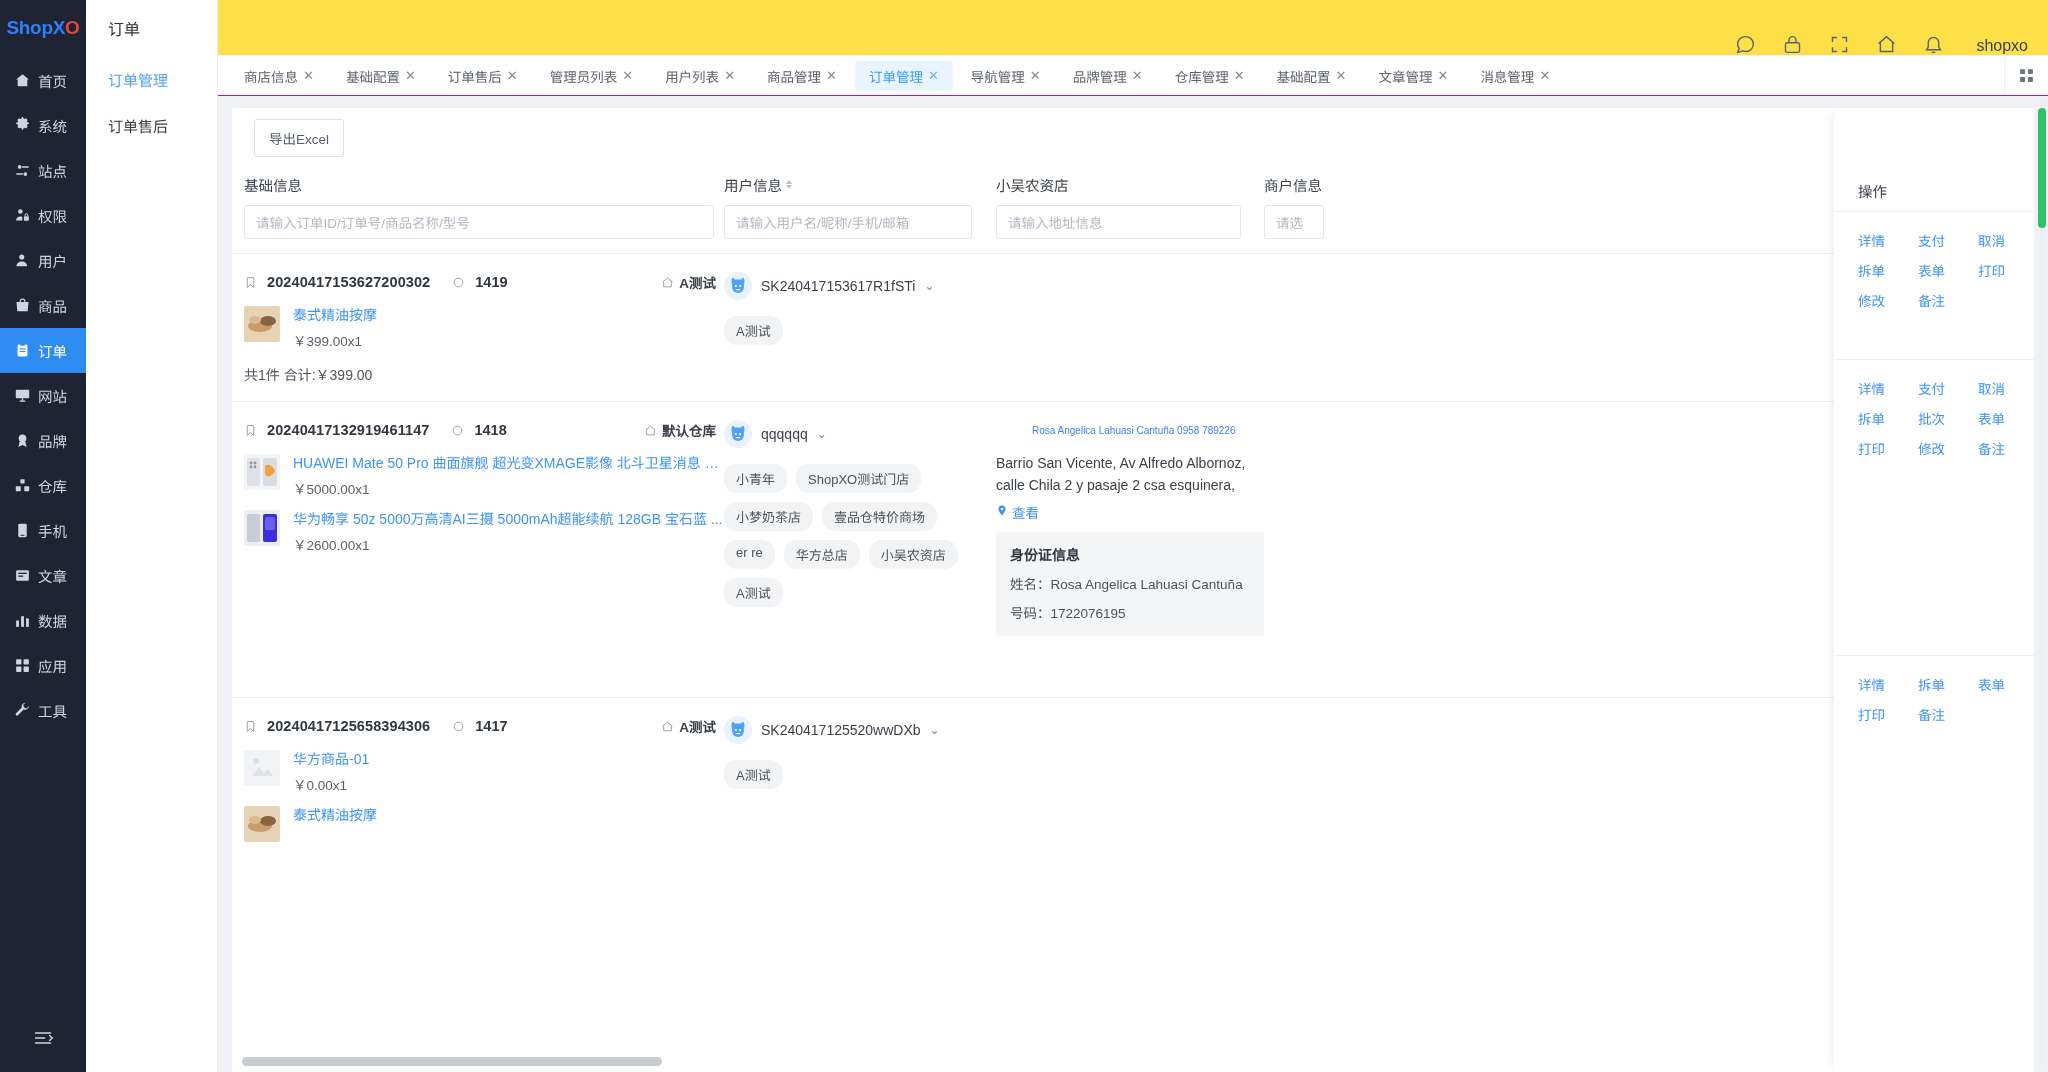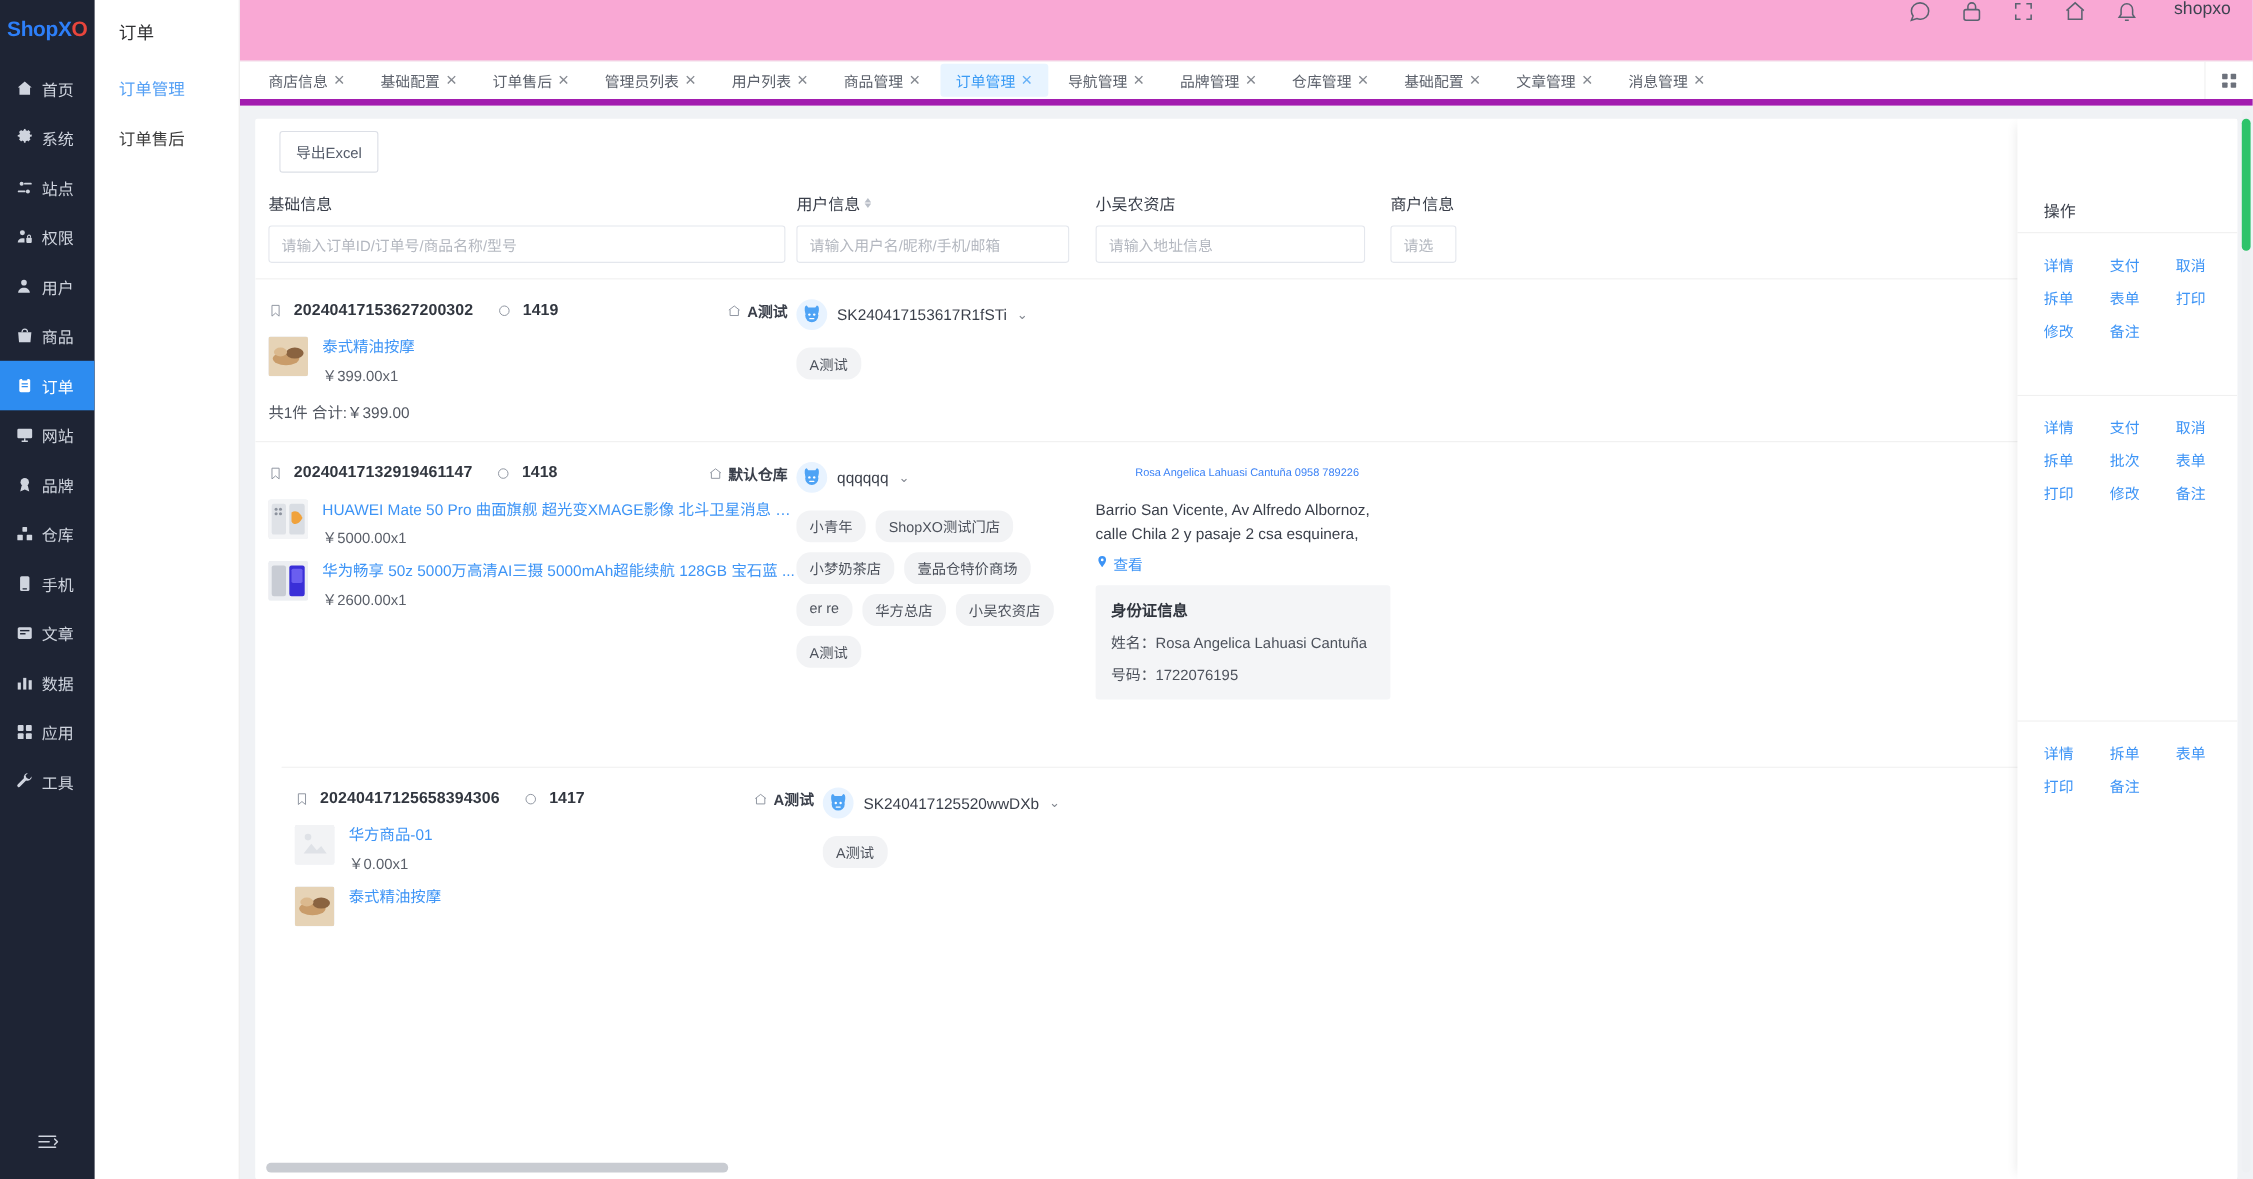--- a/index.html
+++ b/index.html
@@ -50,34 +50,34 @@
     font-size: 15px; color: #3c3c3c; cursor: pointer;
   }
   .subnav-item.active { color: #55a0f5; }
 
   
   .right { flex: 1; display: flex; flex-direction: column; min-width: 0;
            height: 1072px; background: #f0f2f5; position: relative; }
 
   
   .topbar {
-    height: 56px; background: #f9a8d4; display: flex; align-items: flex-start;
+    height: 56px; background: #fde047; display: flex; align-items: flex-end;
     justify-content: flex-end; padding-right: 20px; gap: 26px;
     border-bottom: 1px solid #f2f2f2; flex: 0 0 56px;
   }
   .top-ico { width: 21px; height: 21px; color: #5b6270; cursor: pointer; }
   .top-ico svg { width: 21px; height: 21px; display: block;
                  fill: none; stroke: currentColor; stroke-width: 1.6; }
   .top-user { font-size: 16px; color: #3d4350; margin-left: 6px; cursor: pointer; }
 
   
   .tabstrip {
     height: 40px; flex: 0 0 40px; background: #fff; display: flex;
     align-items: stretch; position: relative;
-    border-bottom: 6px solid #a21caf;
+    border-bottom: 1px solid #a21caf;
   }
   .tabs-scroll {
     flex: 1; display: flex; align-items: stretch; overflow: hidden;
     padding-left: 10px;
   }
   .tab {
     display: flex; align-items: center; gap: 5px; padding: 0 14px;
     font-size: 13.5px; color: #5d626c; cursor: pointer; white-space: nowrap;
     border-radius: 3px; margin: 4px 2px; height: 30px; align-self: center;
   }
@@ -704,21 +704,21 @@
                       <span>查看</span>
                     </div>
                     <div class="idcard">
                       <div class="idcard-t">身份证信息</div>
                       <div class="idcard-r"><span>姓名：</span><span>Rosa Angelica Lahuasi Cantuña</span></div>
                       <div class="idcard-r" style="margin-top:8px"><span>号码：</span><span>1722076195</span></div>
                     </div>
                   </div>
                   <div class="col-merch"></div>
                 </div>
-                <div class="row" style="min-height: 140px; margin-left: 24px;">
+                <div class="row" style="min-height: 140px;">
                   <div class="col-basic">
                     <div class="ord-head">
                       <span class="mini-ico">
                         <svg viewBox="0 0 24 24">
                           <path d="M6 3h12v18l-6-5-6 5z"></path>
                         </svg>
                       </span>
                       <span class="ord-no">20240417125658394306</span>
                       <span class="mini-ico" style="margin-left:12px">
                         <svg viewBox="0 0 24 24">

